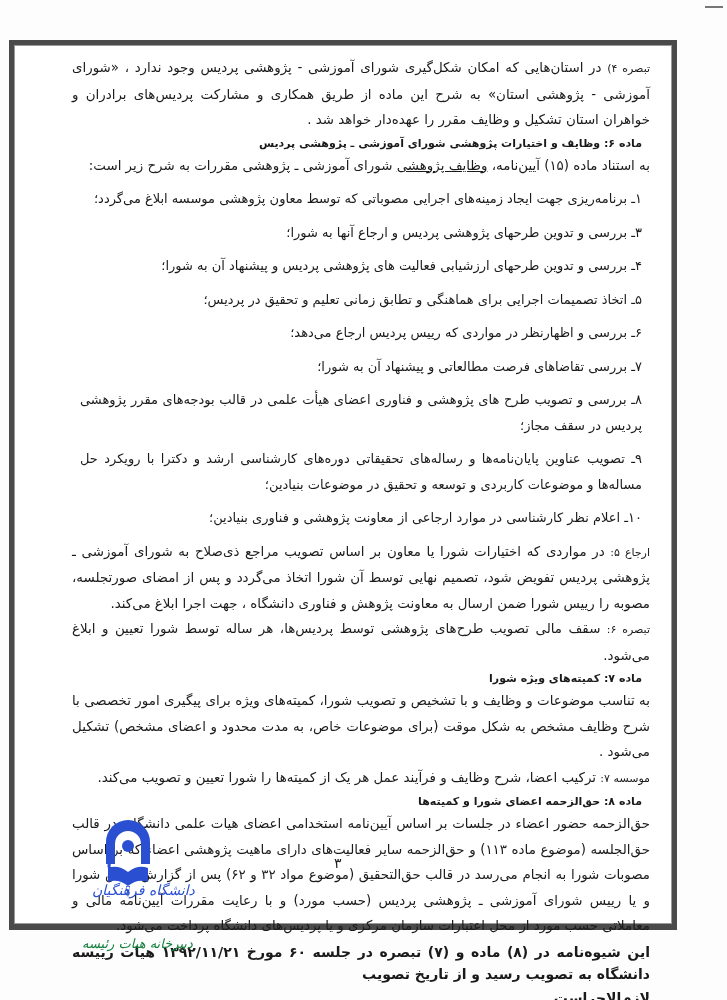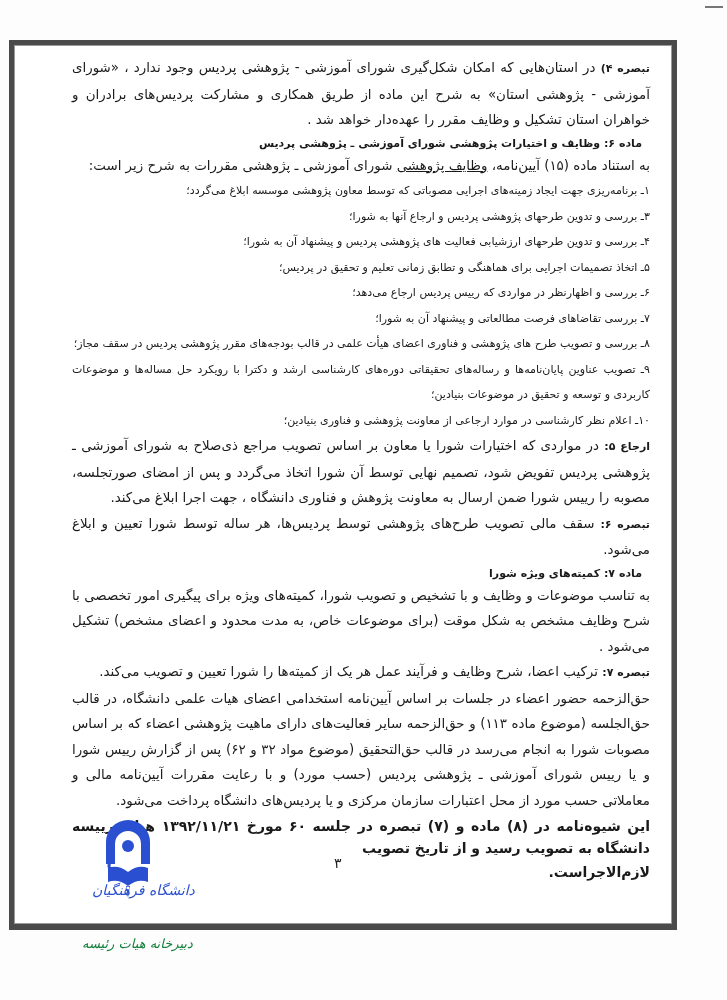--- a/index.html
+++ b/index.html
@@ -5,23 +5,23 @@
   html, body { margin:0; padding:0; }
   body { width:727px; height:1000px; background:#fdfdfd; position:relative; overflow:hidden;
          font-family:"DejaVu Sans", sans-serif; color:#1a1a1a; }
   .topmark { position:absolute; left:705px; top:6px; width:18px; height:2px; background:#777; }
   .frame { position:absolute; left:9px; top:40px; width:668px; height:890px; box-sizing:border-box;
            border:5px solid #4a4a4a; border-bottom-width:6px;
            box-shadow: inset 0 0 0 1px #9a9a9a; background:#fff; }
   .content { position:absolute; left:58px; right:22px; top:10px; direction:rtl; text-align:justify; }
   .para { font-size:13.4px; line-height:25.5px; margin:0; }
   .head { font-size:11px; font-weight:bold; line-height:18px; margin:2px 8px 0 0; }
-  .note-label { font-weight:bold; font-size:11px; }
+  .note-label { font-weight:normal; font-size:11px; }
   .u { text-decoration:underline; }
-  .item { font-size:11px; line-height:25.5px; margin:0; }
+  .item { font-size:13px; line-height:25.5px; margin:8px; }
   .final { font-size:14px; font-weight:bold; line-height:22px; margin:2px 0 0 0; }
   .final2 { padding-right:0; }
   .pagenum { position:absolute; left:334px; top:855px; font-size:14px; direction:rtl; }
   .logo { position:absolute; left:100px; top:820px; width:56px; height:90px; }
   .logo-text1 { position:absolute; left:92px; top:882px; font-size:14px; color:#2a4fd0; font-style:italic; direction:rtl; }
   .logo-text2 { position:absolute; left:82px; top:936px; font-size:13px; color:#15803d; font-style:italic; direction:rtl; }
 </style>
 </head>
 <body>
 
@@ -54,23 +54,24 @@
     </p>
 
     <p class="para">
       <span class="note-label">تبصره ۶:</span><span> سقف مالی تصویب طرح‌های پژوهشی توسط پردیس‌ها، هر ساله توسط شورا تعیین و ابلاغ می‌شود.</span>
     </p>
 
     <p class="head">ماده ۷: کمیته‌های ویژه شورا</p>
     <p class="para">به تناسب موضوعات و وظایف و با تشخیص و تصویب شورا، کمیته‌های ویژه برای پیگیری امور تخصصی با شرح وظایف مشخص به شکل موقت (برای موضوعات خاص، به مدت محدود و اعضای مشخص) تشکیل می‌شود .</p>
 
     <p class="para">
-      <span class="note-label">تبصره ۷:</span><span> ترکیب اعضا، شرح وظایف و فرآیند عمل هر یک از کمیته‌ها را شورا تعیین و تصویب می‌کند.</span>
+      <span class="note-label">موسسه ۷:</span><span> ترکیب اعضا، شرح وظایف و فرآیند عمل هر یک از کمیته‌ها را شورا تعیین و تصویب می‌کند.</span>
     </p>
 
+    <p class="head">ماده ۸: حق‌الزحمه اعضای شورا و کمیته‌ها</p>
     <p class="para">حق‌الزحمه حضور اعضاء در جلسات بر اساس آیین‌نامه استخدامی اعضای هیات علمی دانشگاه، در قالب حق‌الجلسه (موضوع ماده ۱۱۳) و حق‌الزحمه سایر فعالیت‌های دارای ماهیت پژوهشی اعضاء که بر اساس مصوبات شورا به انجام می‌رسد در قالب حق‌التحقیق (موضوع مواد ۳۲ و ۶۲) پس از گزارش رییس شورا و یا رییس شورای آموزشی ـ پژوهشی پردیس (حسب مورد) و با رعایت مقررات آیین‌نامه مالی و معاملاتی حسب مورد از محل اعتبارات سازمان مرکزی و یا پردیس‌های دانشگاه پرداخت می‌شود.</p>
 
     <p class="final">این شیوه‌نامه در (۸) ماده و (۷) تبصره در جلسه ۶۰ مورخ ۱۳۹۲/۱۱/۲۱ هیات رییسه دانشگاه به تصویب رسید و از تاریخ تصویب</p>
     <p class="final final2">لازم‌الاجراست.</p>
   </div>
 </div>
 
 <div class="pagenum">۳</div>
 
 <svg class="logo" viewBox="0 0 56 90">

